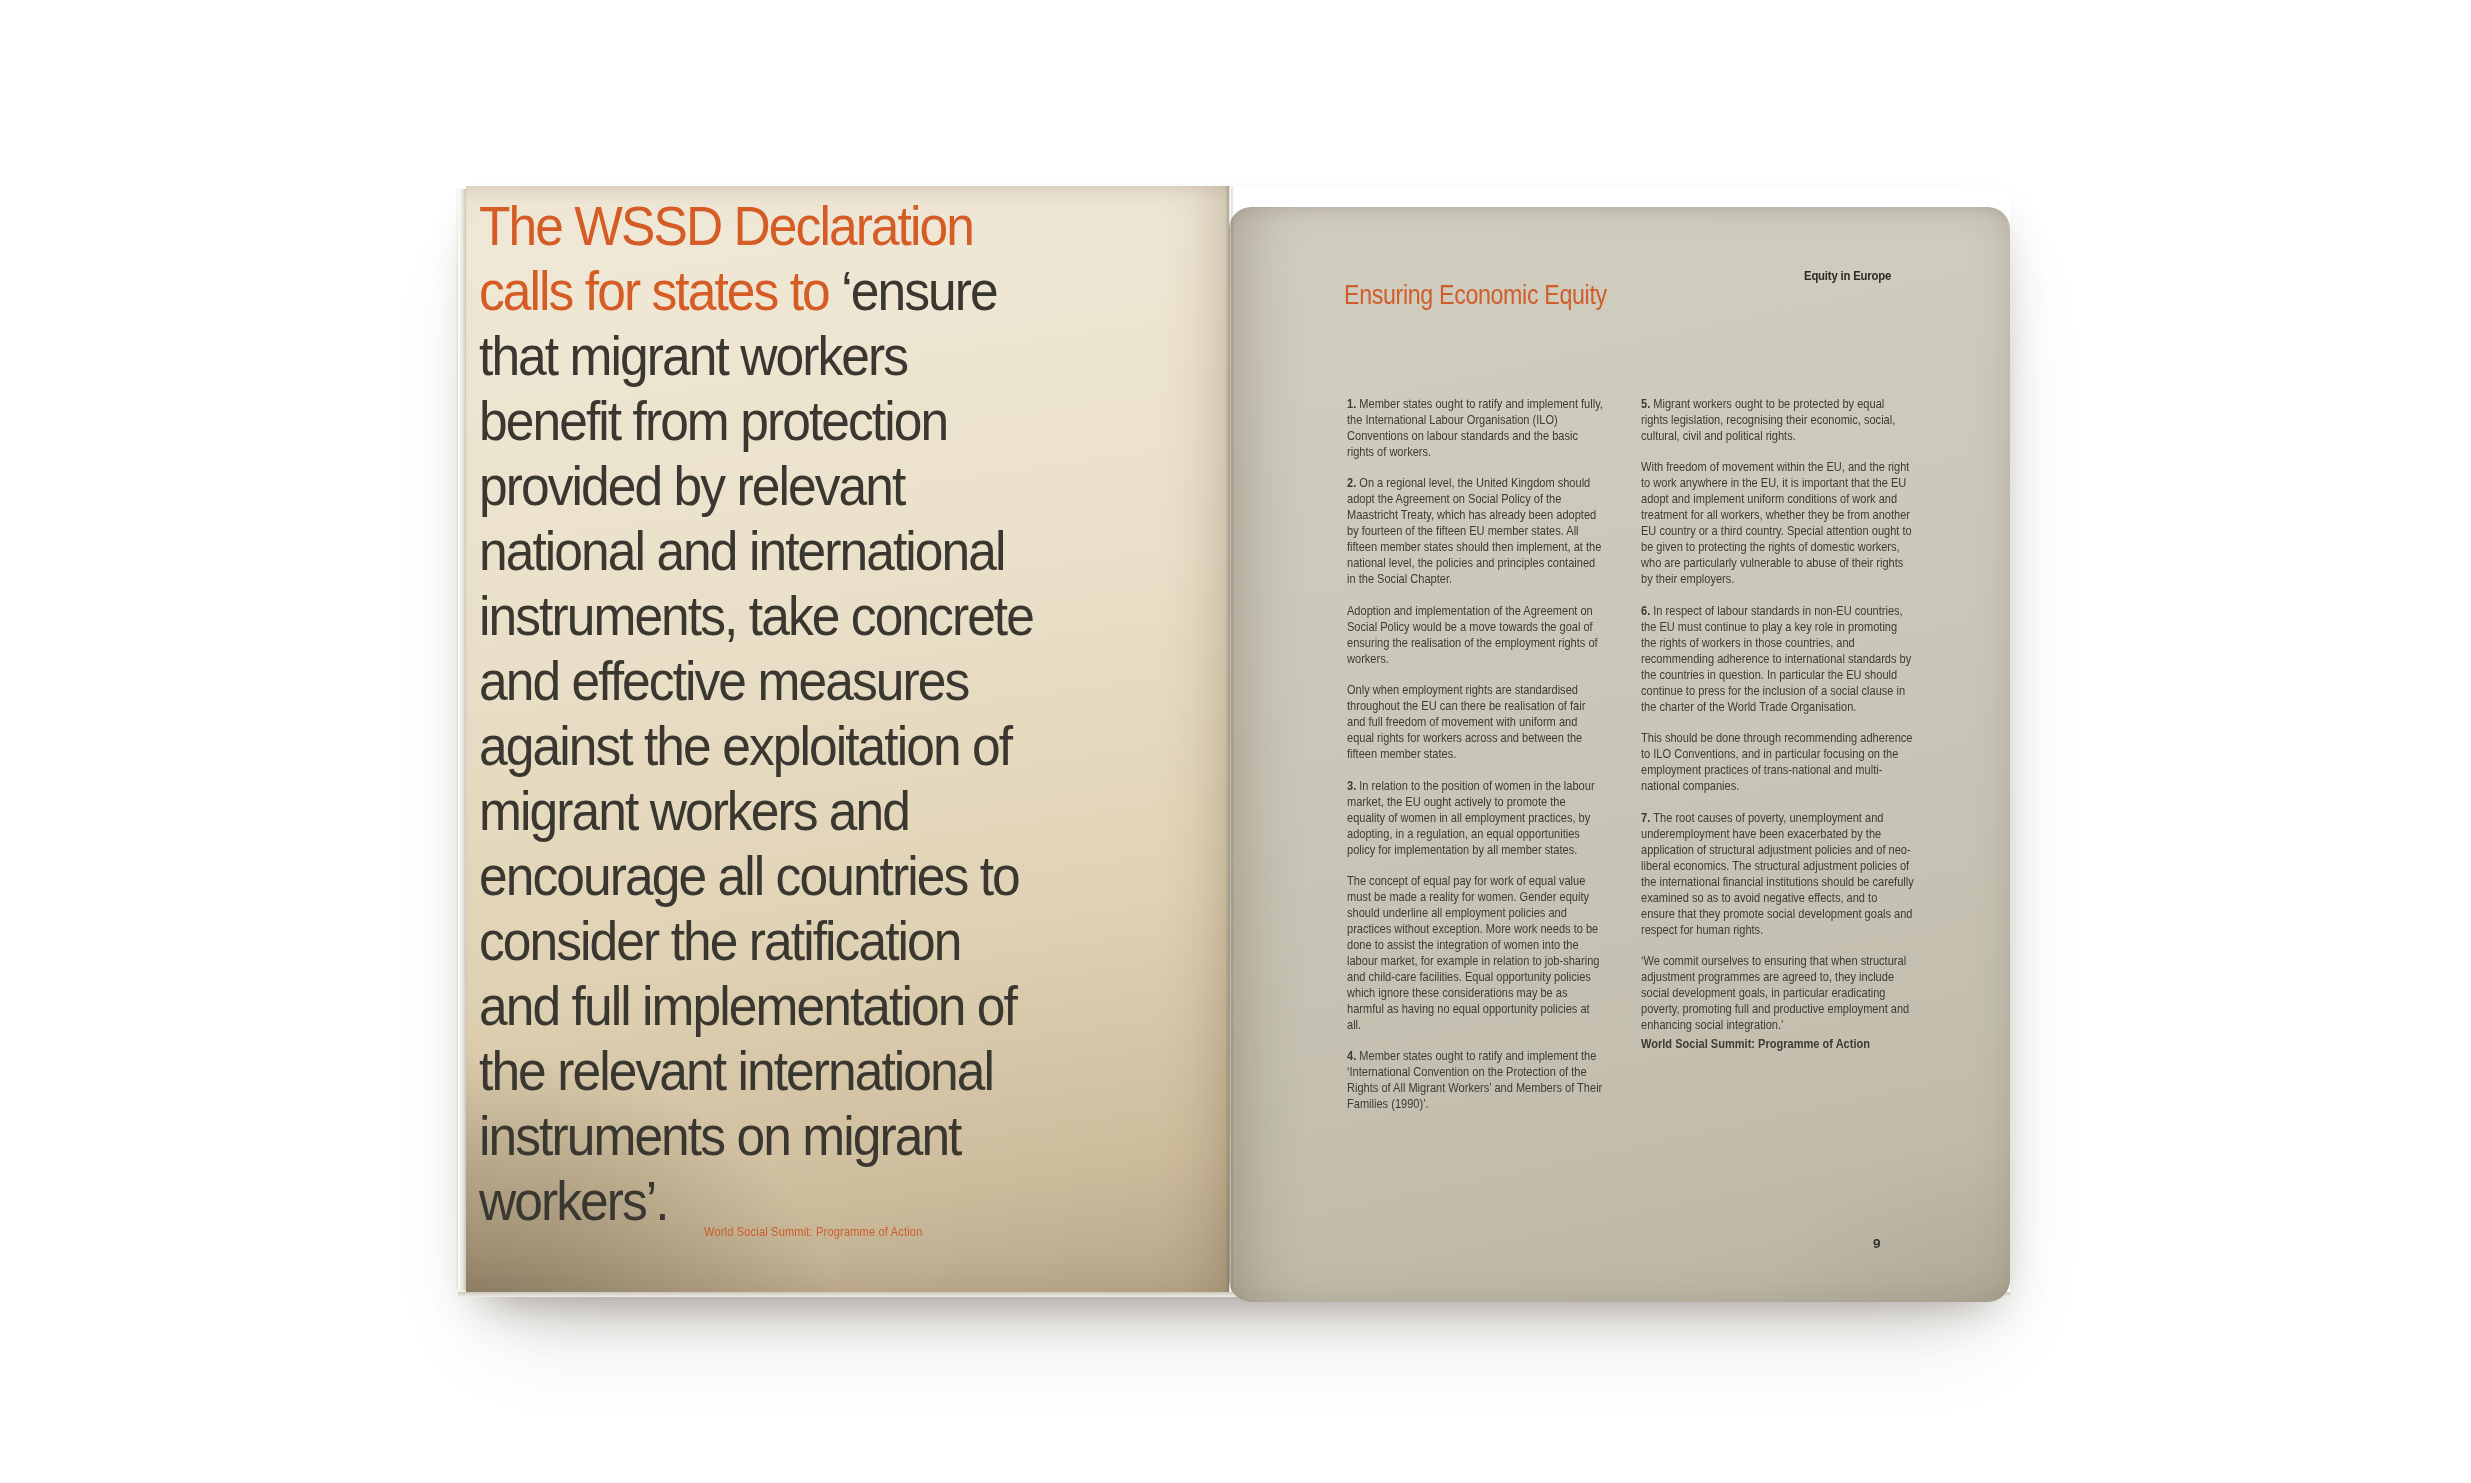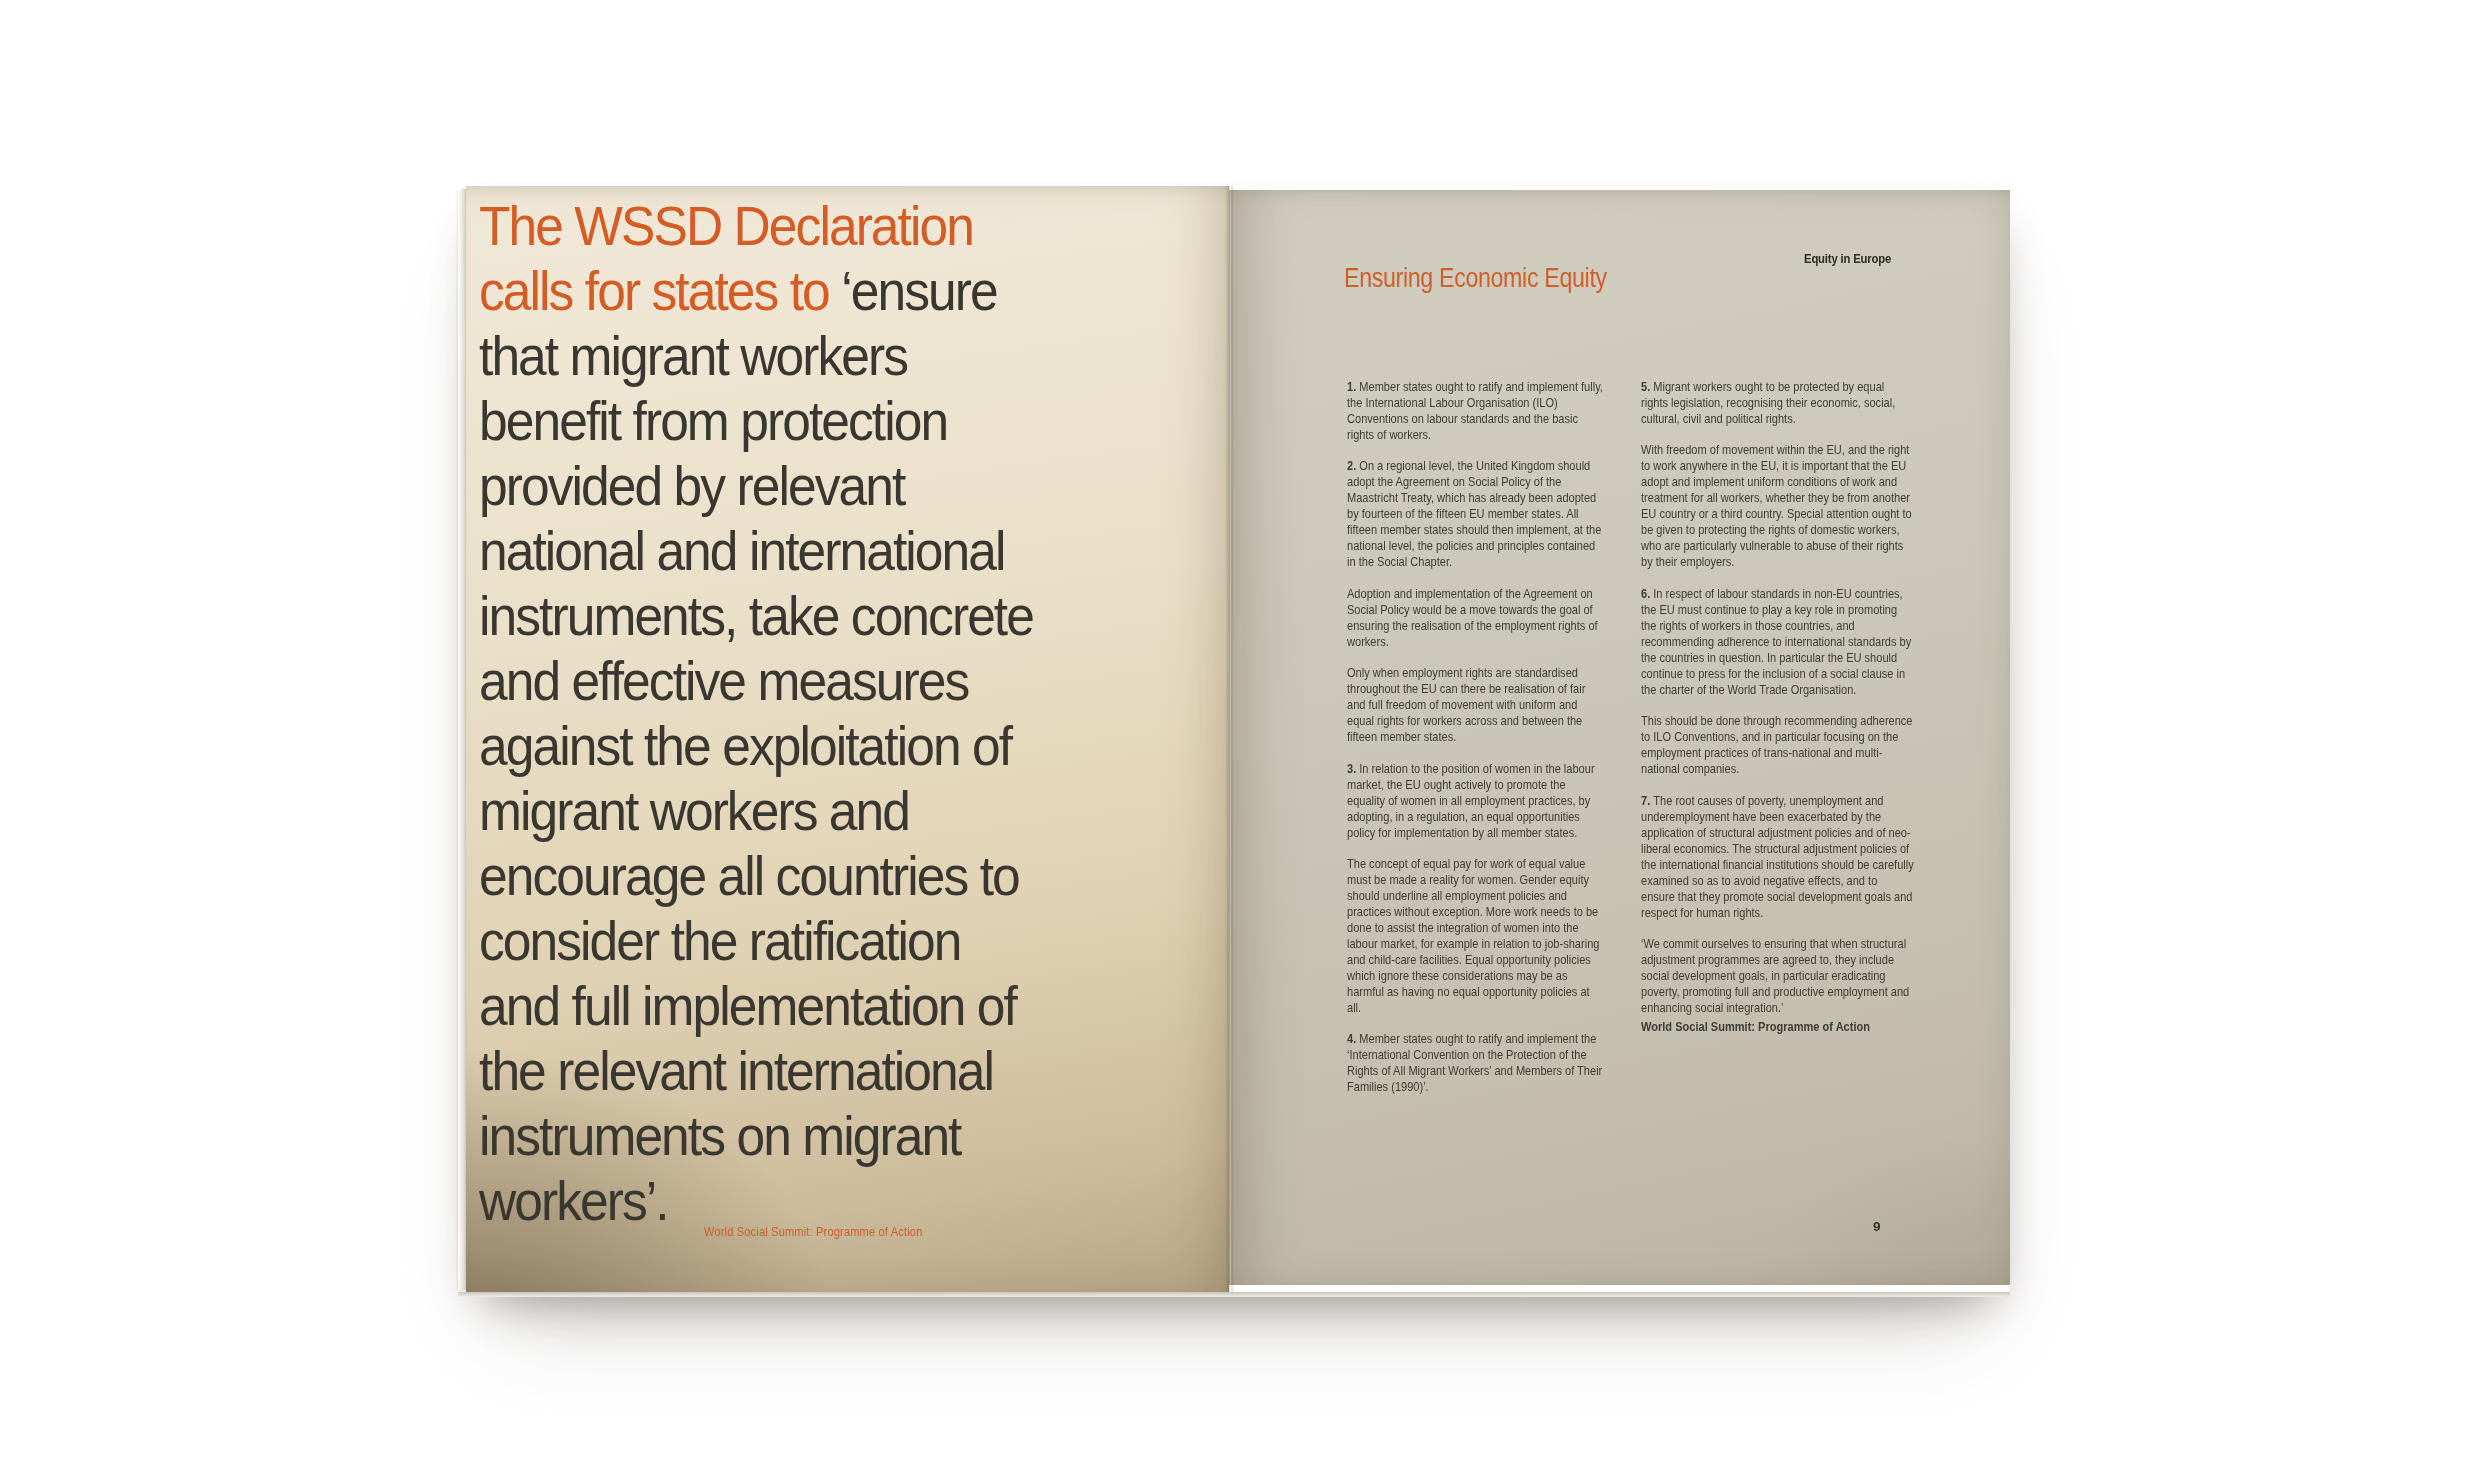--- a/index.html
+++ b/index.html
@@ -12,26 +12,26 @@
              background:linear-gradient(to right,#ffffff 0%,#f1efe9 35%,#dedbd2 75%,#c9c5ba 100%);
              box-shadow:-1px 0 1.9px rgba(0,0,0,.08);}
   .edge-bottom{position:absolute;left:-7.7px;right:0;bottom:-4.8px;height:4.8px;
                background:linear-gradient(to bottom,#c9c5ba,#efeee9);}
   .page{position:absolute;top:0;height:1106px;overflow:hidden;}
   .page-left{left:0;width:763px;
     background:
       radial-gradient(ellipse 599px 463px at 0% 104%, rgba(74,60,40,.50), rgba(74,60,40,0) 62%),
       linear-gradient(172deg,#f0e8d7 4%,#eae0c9 38%,#e0d2b4 66%,#cdbc9c 88%,#b5a486 100%);
     box-shadow:inset -33px 0 53px -21px rgba(92,76,52,.28), inset 0 9.7px 17.4px -11.6px rgba(120,104,76,.25);}
-  .page-right{left:763px;width:781px;top:4px;height:1095px;
+  .page-right{left:763px;width:781px;top:21px;height:1095px;
     background:
       radial-gradient(ellipse 483px 406px at 100% 108%, rgba(95,88,68,.18), rgba(95,88,68,0) 60%),
       linear-gradient(168deg,#d1cdc0 0%,#cbc7b8 45%,#c3beae 78%,#bab4a2 100%);
     box-shadow:inset 41px 0 58px -27px rgba(84,72,50,.32), inset -19.3px 0 39px -23px rgba(84,76,56,.22),
-               inset 0 7.7px 13.5px -9.7px rgba(110,100,76,.22);}
+               inset 0 7.7px 13.5px -9.7px rgba(110,100,76,.22);border-radius:22px;}
   .fold{position:absolute;left:759px;top:0;width:8.7px;height:1106px;
         background:linear-gradient(to right, rgba(70,58,38,0) 0%, rgba(70,58,38,.22) 45%, rgba(255,255,255,.25) 60%, rgba(70,58,38,.18) 75%, rgba(70,58,38,0) 100%);}
 
   
   .quote{position:absolute;left:12.6px;top:6.8px;width:840px;transform:scaleX(.92);transform-origin:0 0;}
   .qline{height:65px;white-space:nowrap;font-size:56px;letter-spacing:-2.1px;color:#39372f;}
   .qline .orange{color:#d55c24;}
   .qline .dark{color:#39372f;}
   .citation{position:absolute;left:238px;top:1038px;font-size:13px;letter-spacing:0.2px;
             color:#cd5c2b;white-space:nowrap;transform:scaleX(.85);transform-origin:0 0;}

